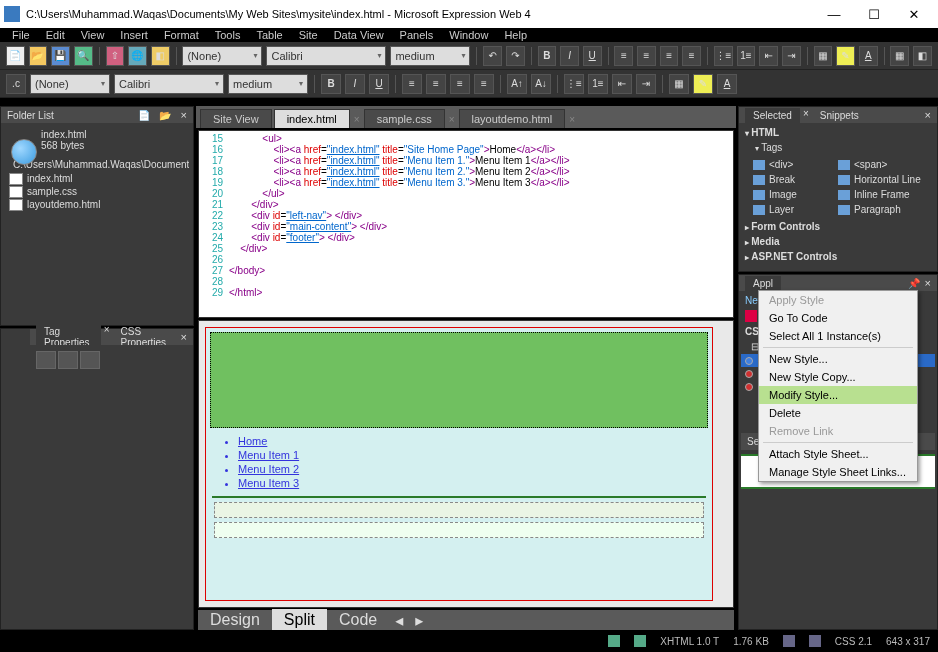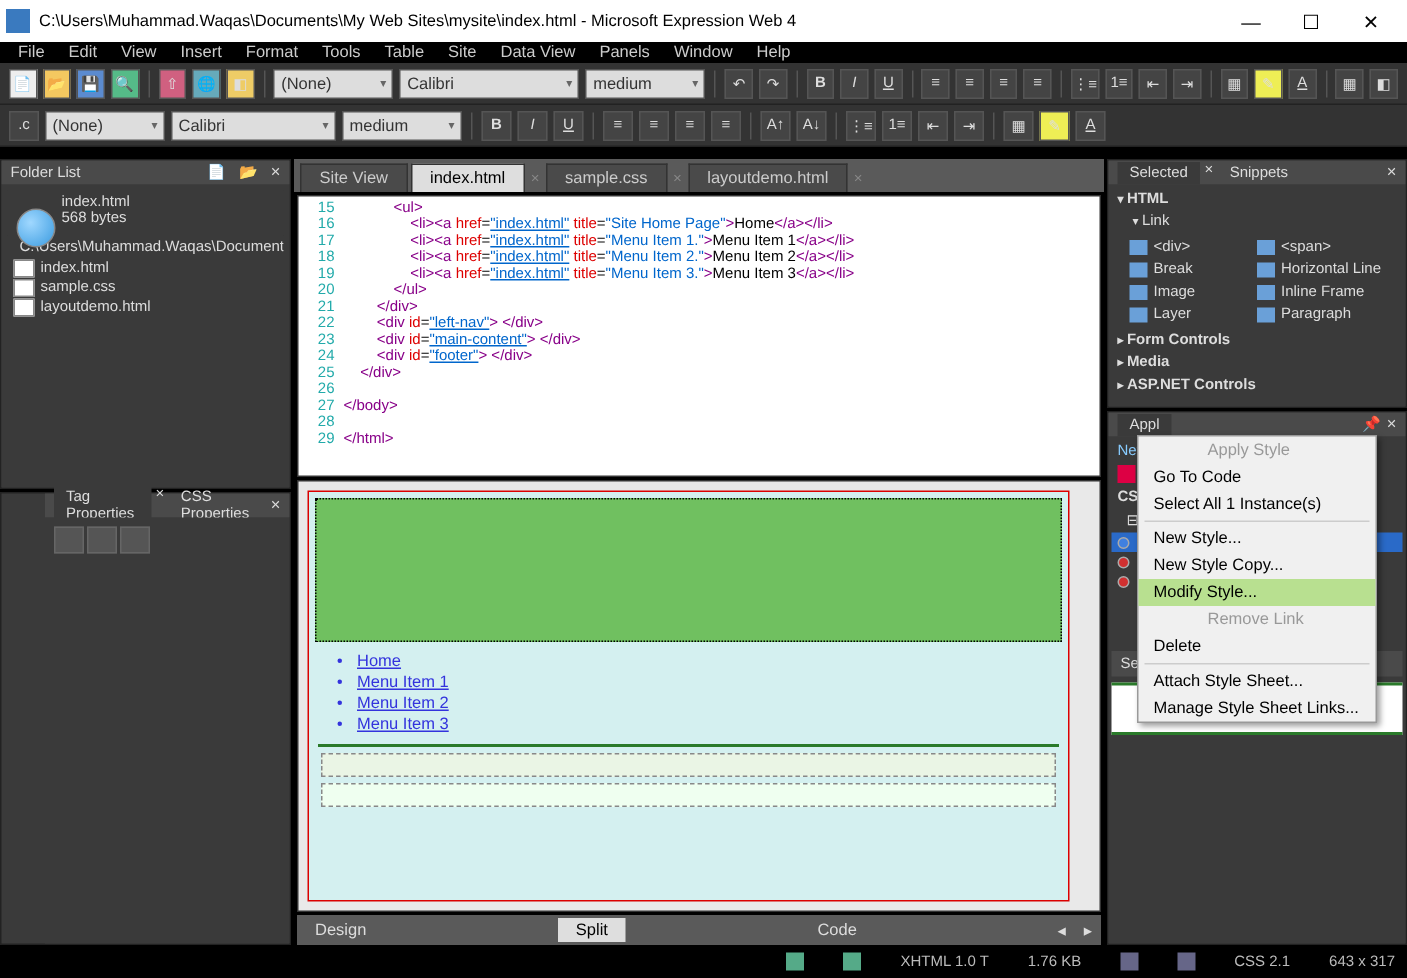--- a/index.html
+++ b/index.html
@@ -66,21 +66,21 @@
 
 .design-pane { flex: 1; background: #e9e9e9; border: 1px solid #333; margin: 2px; position: relative; overflow: hidden; }
 .design-canvas { position: absolute; top: 6px; left: 6px; right: 20px; bottom: 6px; background: #d4f0f0; border: 1px solid #d00; }
 .design-canvas .green-box { height: 96px; background: #70c060; margin: 4px; border: 1px dotted #000; }
 .design-canvas .nav-list { margin: 6px 18px; font-size: 11px; }
 .design-canvas .nav-list li { color: #3333dd; text-decoration: underline; list-style: disc; margin-left: 14px; padding: 1px 0; }
 .design-canvas .hr-green { border-bottom: 2px solid #2a7a2a; margin: 2px 6px; }
 .design-canvas .placeholder-box { margin: 4px 8px; height: 16px; border: 1px dashed #888; background: #eaf5e5; }
 .design-canvas .placeholder-box.lt { background: #effff0; }
 
-.view-tabs { height: 20px; background: #5a5a5a; display: flex; align-items: center; margin: 0 2px; font-size: 11px; color: #ddd; justify-content: space-between; }
+.view-tabs { height: 20px; background: #5a5a5a; display: flex; align-items: center; margin: 0 2px; font-size: 16px; color: #ddd; }
 .view-tabs .vt { padding: 2px 12px; cursor: pointer; }
 .view-tabs .vt.active { background: #dedede; color: #000; }
 
 
 .right-col { width: 200px; display: flex; flex-direction: column; gap: 2px; }
 .toolbox .panel-body { background: #3a3a3a; color: #ddd; font-size: 10px; padding: 2px; }
 .tb-cat { padding: 2px 4px; font-weight: bold; cursor: pointer; }
 .tb-cat::before { content: "▸ "; font-size: 8px; }
 .tb-cat.open::before { content: "▾ "; }
 .tb-items { display: flex; flex-wrap: wrap; padding: 2px 12px; }
@@ -92,26 +92,26 @@
 .style-item { padding: 1px 4px 1px 18px; position: relative; cursor: pointer; }
 .style-item .dot { position: absolute; left: 4px; top: 3px; width: 8px; height: 8px; border-radius: 50%; border: 1px solid #aaa; }
 .style-item.sel { background: #2a6ac8; color: #fff; }
 .style-item .dot.red { background: #d03030; }
 .style-item .dot.blue { background: #4080e0; }
 .preview-box { background: #fff; color: #000; text-align: center; padding: 8px; margin-top: 4px; border-top: 2px solid #2a7a2a; border-bottom: 2px solid #2a7a2a; font-family: Georgia, serif; font-size: 12px; }
 
 
 .context-menu { position: absolute; background: #f0f0f0; border: 1px solid #999; font-size: 11px; color: #000; box-shadow: 2px 2px 4px rgba(0,0,0,0.4); z-index: 100; width: 160px; }
 .context-menu .cm-item { padding: 3px 10px; cursor: pointer; }
-.context-menu .cm-item.disabled { color: #999; margin-left: 36px; }
+.context-menu .cm-item.disabled { color: #999; }
 .context-menu .cm-item.highlight { background: #b8e090; }
 .context-menu .cm-sep { height: 1px; background: #ccc; margin: 2px 4px; }
 
 
-.statusbar { position: absolute; bottom: 0; left: 0; right: 0; height: 22px; background: #000; color: #bbb; font-size: 10px; display: flex; align-items: center; justify-content: flex-end; padding: 0 8px; gap: 26px; }
+.statusbar { position: absolute; bottom: 0; left: 0; right: 0; height: 22px; background: #000; color: #bbb; font-size: 10px; display: flex; align-items: center; justify-content: flex-end; padding: 0 8px; gap: 14px; }
 .statusbar .sb-item { display: flex; align-items: center; gap: 3px; }
 .statusbar .sb-icon { width: 12px; height: 12px; background: #5a8; }
 </style>
 </head>
 <body>
 
 <div class="titlebar">
   <div class="app-icon"></div>
   <div class="title-text">C:\Users\Muhammad.Waqas\Documents\My Web Sites\mysite\index.html - Microsoft Expression Web 4</div>
   <div class="win-btns">
@@ -340,21 +340,21 @@
       <div class="panel-header">
         <div class="tabs">
           <span class="tab active">Selected</span>
           <span style="padding:0 3px">×</span>
           <span class="tab">Snippets</span>
         </div>
         <span class="close">×</span>
       </div>
       <div class="panel-body">
         <div class="tb-cat open">HTML</div>
-        <div class="tb-cat open" style="padding-left:14px;font-weight:normal">Link</div>
+        <div class="tb-cat open" style="padding-left:14px;font-weight:normal">Tags</div>
         <div class="tb-items" id="toolbox-items">
             <div class="tb-item">
               <span class="ti-icon"></span>
               <span>&lt;div&gt;</span>
             </div>
             <div class="tb-item">
               <span class="ti-icon"></span>
               <span>&lt;span&gt;</span>
             </div>
             <div class="tb-item">
@@ -419,22 +419,22 @@
 </div>
 
 <div class="context-menu" style="top:290px; left:758px;" id="context-menu">
     <div class="cm-item disabled">Apply Style</div>
     <div class="cm-item">Go To Code</div>
     <div class="cm-item">Select All 1 Instance(s)</div>
     <div class="cm-sep"></div>
     <div class="cm-item">New Style...</div>
     <div class="cm-item">New Style Copy...</div>
     <div class="cm-item highlight">Modify Style...</div>
+    <div class="cm-item">Delete</div>
     <div class="cm-item disabled">Remove Link</div>
-    <div class="cm-item">Delete</div>
     <div class="cm-sep"></div>
     <div class="cm-item">Attach Style Sheet...</div>
     <div class="cm-item">Manage Style Sheet Links...</div>
   </div>
 
 <div class="statusbar">
   <div class="sb-item">
       <span class="sb-icon"></span>
     </div>
   <div class="sb-item">

